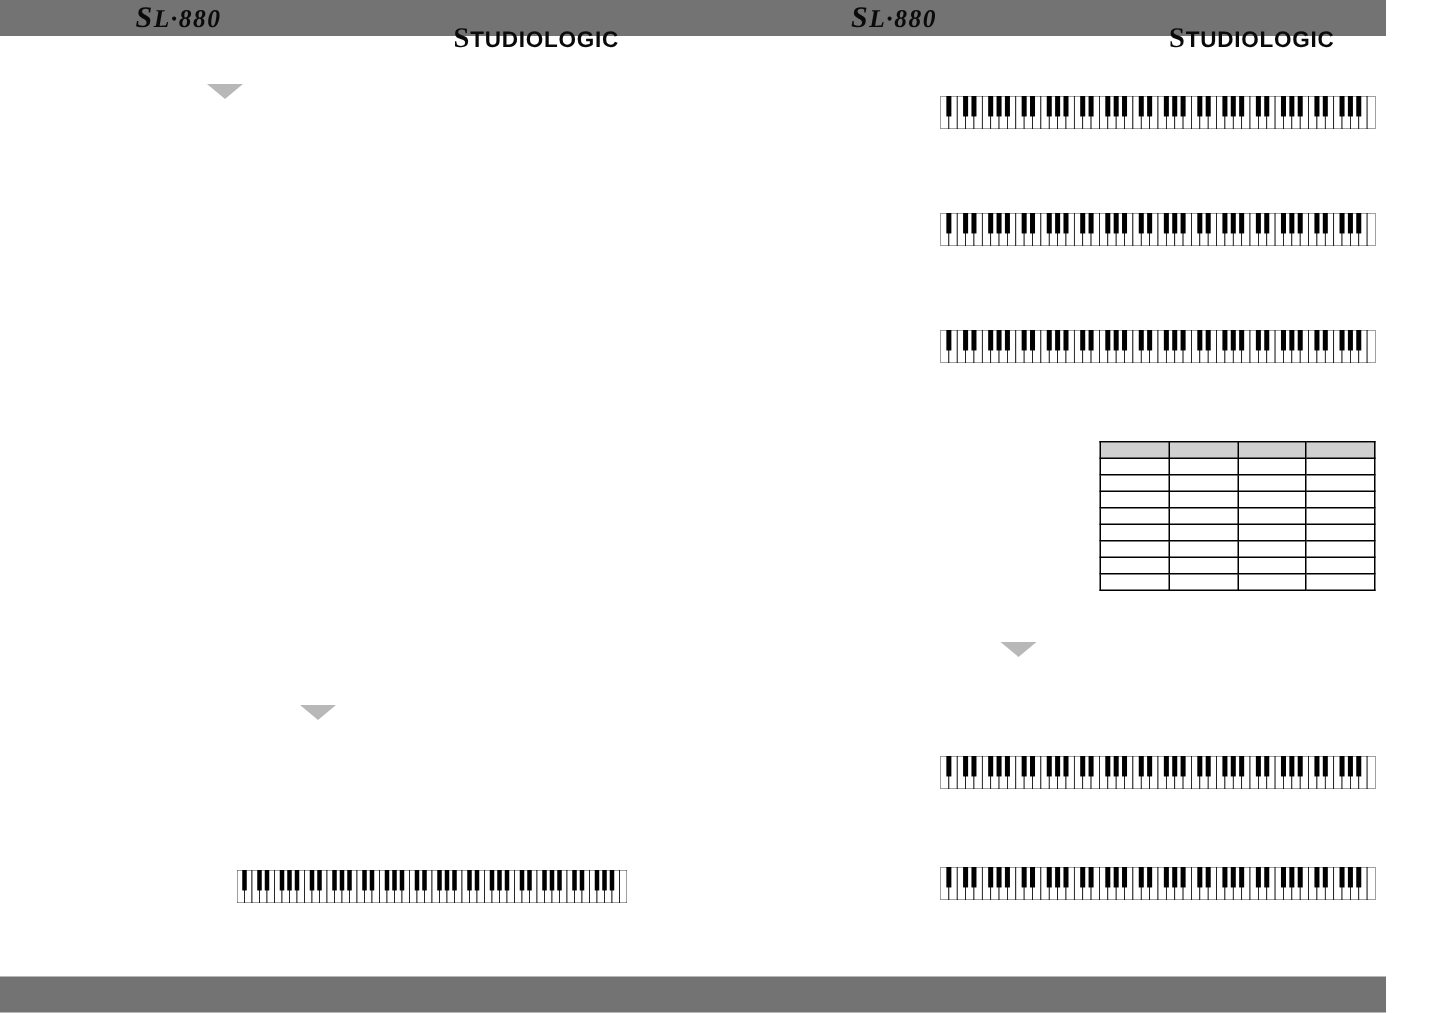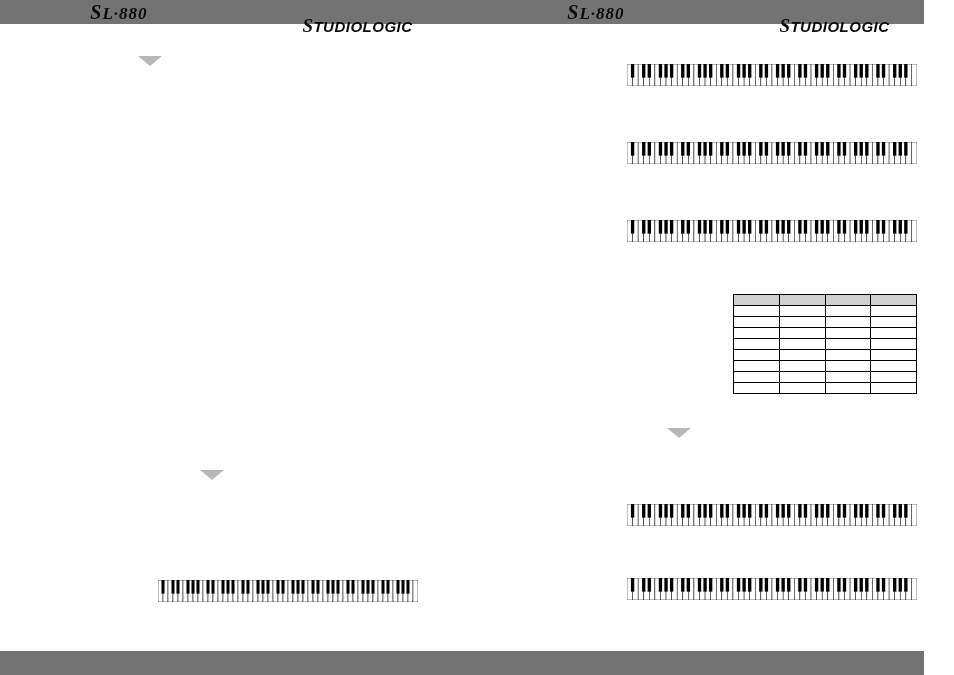--- a/index.html
+++ b/index.html
@@ -36,21 +36,20 @@
     font-family: "Brush Script MT", cursive;
     font-style: italic;
     color: #0a0a0a;
     font-size: 17px;
     letter-spacing: 1px;
     font-weight: bold;
   }
   .logo-sl880 .s { font-size: 20px; }
   .logo-studiologic {
     font-family: Arial, sans-serif;
-    font-style: italic;
     color: #0a0a0a;
     font-size: 15px;
     font-weight: 900;
     letter-spacing: 0.5px;
     margin-top: 28px;
   }
   .logo-studiologic .s { font-size: 19px; font-family: "Brush Script MT", cursive; }
   .page { position: absolute; top: 24px; bottom: 24px; width: 477px; }
   .page-left { left: 0; }
   .page-right { left: 477px; }

